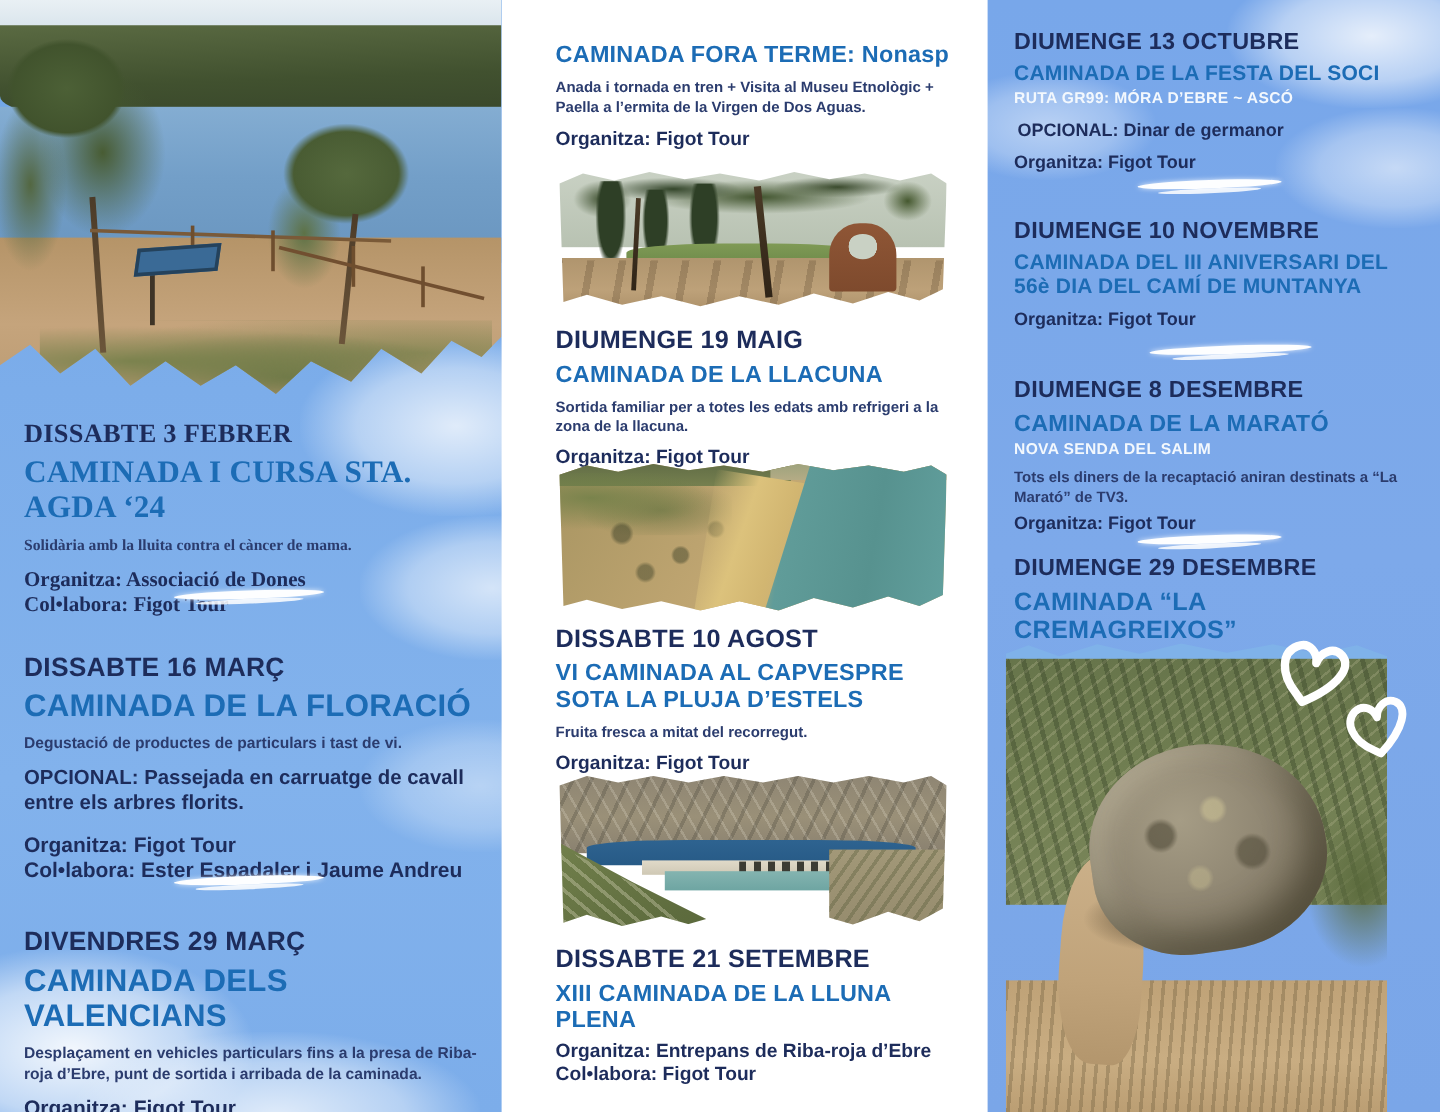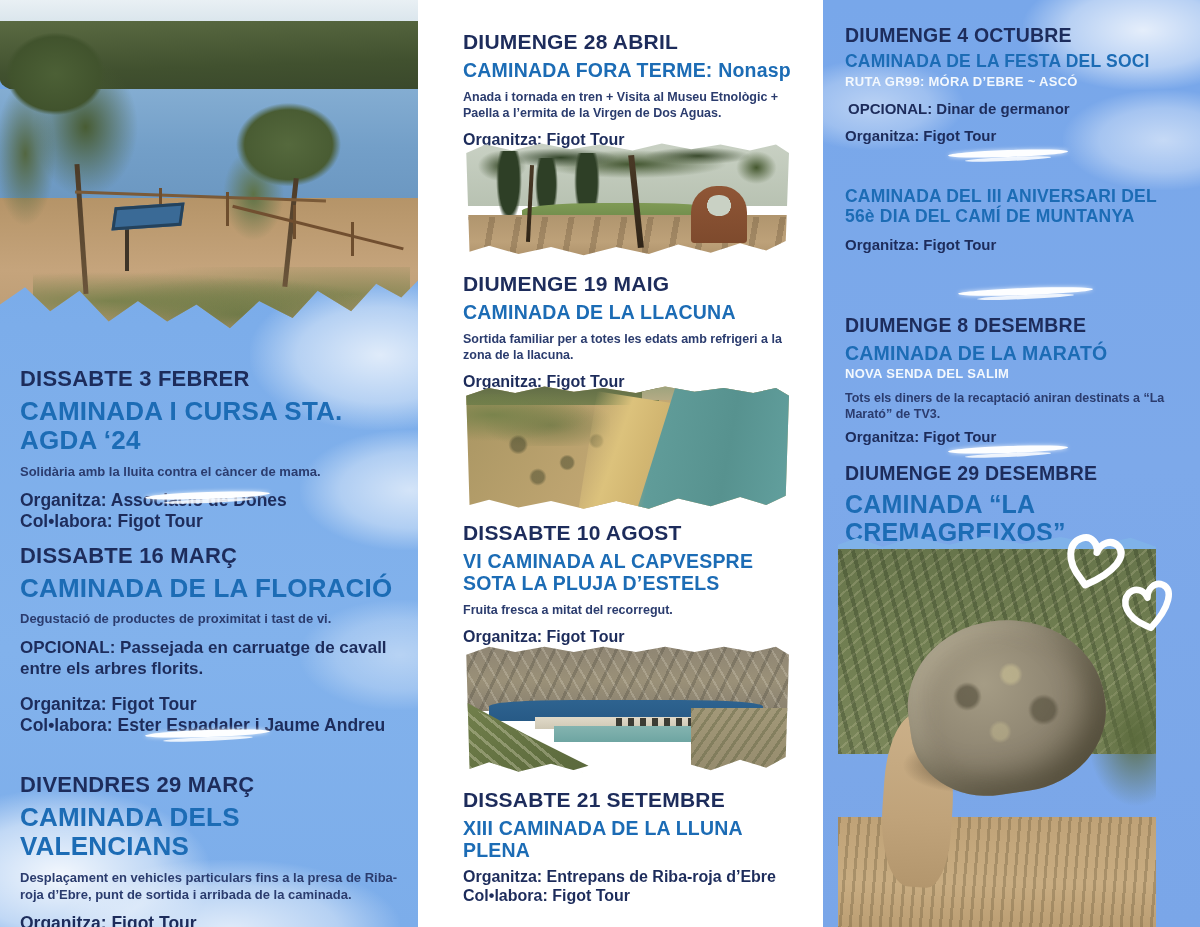--- a/index.html
+++ b/index.html
@@ -152,36 +152,36 @@
       <div class="pl-fence1"></div>
       <div class="pl-fence2"></div>
       <div class="pl-post" style="left:38%;top:55%;"></div>
       <div class="pl-post" style="left:54%;top:56%;"></div>
       <div class="pl-post" style="left:70%;top:60%;"></div>
       <div class="pl-post" style="left:84%;top:65%;"></div>
       <div class="pl-signleg"></div>
       <div class="pl-sign"></div>
     </div>
 
-    <div class="ev" style="left:20px;top:367px;width:385px;">
+    <div class="ev" style="left:20px;top:349px;width:385px;font-family:Liberation Serif, serif;">
       <div class="date">DISSABTE 3 FEBRER</div>
       <div class="title">CAMINADA I CURSA STA. AGDA ‘24</div>
       <div class="desc">Solidària amb la lluita contra el càncer de mama.</div>
       <div class="credits">
         <div>Organitza: Associació de Dones</div>
         <div>Col•labora: Figot Tour</div>
       </div>
     </div>
 
     <div class="swoosh" style="left:145px;top:492px;width:125px;"></div>
 
     <div class="ev" style="left:20px;top:544px;width:388px;">
       <div class="date">DISSABTE 16 MARÇ</div>
       <div class="title">CAMINADA DE LA FLORACIÓ</div>
-      <div class="desc">Degustació de productes de proximitat i tast de vi.</div>
+      <div class="desc">Degustació de productes de particulars i tast de vi.</div>
       <div class="optional">OPCIONAL: Passejada en carruatge de cavall entre els arbres florits.</div>
       <div class="credits" style="margin-top:14px;">
         <div>Organitza: Figot Tour</div>
         <div>Col•labora: Ester Espadaler i Jaume Andreu</div>
       </div>
     </div>
 
     <div class="swoosh" style="left:145px;top:730px;width:125px;"></div>
 
     <div class="ev" style="left:20px;top:773px;width:388px;">
@@ -190,21 +190,20 @@
       <div class="desc">Desplaçament en vehicles particulars fins a la presa de Riba-roja d’Ebre, punt de sortida i arribada de la caminada.</div>
       <div class="credits">
         <div>Organitza: Figot Tour</div>
       </div>
     </div>
   </div>
 
   <div class="M">
 
     <div class="ev" style="left:463px;top:30px;width:330px;">
-      <div class="date">DIUMENGE 28 ABRIL</div>
       <div class="title">CAMINADA FORA TERME: Nonasp</div>
       <div class="desc">Anada i tornada en tren + Visita al Museu Etnològic + Paella a l’ermita de la Virgen de Dos Aguas.</div>
       <div class="credits">
         <div>Organitza: Figot Tour</div>
       </div>
     </div>
 
     <div class="photo" style="left:463px;top:141px;width:326px;height:119px;
                 clip-path:polygon(1% 10%,7% 3%,15% 8%,24% 2%,33% 7%,42% 3%,52% 8%,61% 2%,70% 7%,79% 3%,88% 8%,96% 3%,100% 10%,99% 84%,93% 92%,85% 86%,76% 94%,66% 87%,57% 95%,47% 89%,37% 96%,27% 89%,17% 95%,8% 88%,2% 93%);">
       <div class="pm-haze" style="width:100%;"></div>
@@ -273,32 +272,33 @@
       </div>
     </div>
   </div>
 
   <div class="panel panel-right R">
     <div class="cloud" style="left:200px;top:-30px;width:240px;height:120px;opacity:.85;"></div>
     <div class="cloud" style="left:-40px;top:60px;width:180px;height:90px;opacity:.5;"></div>
     <div class="cloud" style="left:240px;top:90px;width:200px;height:100px;opacity:.6;"></div>
 
     <div class="ev" style="left:22px;top:25px;width:335px;">
-      <div class="date">DIUMENGE 4 OCTUBRE</div>
+      <div class="date">DIUMENGE 13 OCTUBRE</div>
       <div class="title">CAMINADA DE LA FESTA DEL SOCI</div>
       <div class="subtitle">RUTA GR99: MÓRA D’EBRE ~ ASCÓ</div>
       <div class="optional" style="margin-left:3px;">OPCIONAL: Dinar de germanor</div>
       <div class="credits">
         <div>Organitza: Figot Tour</div>
       </div>
     </div>
 
     <div class="swoosh" style="left:125px;top:150px;width:120px;"></div>
 
     <div class="ev" style="left:22px;top:182px;width:340px;">
+      <div class="date">DIUMENGE 10 NOVEMBRE</div>
       <div class="title">CAMINADA DEL III ANIVERSARI DEL 56è DIA DEL CAMÍ DE MUNTANYA</div>
       <div class="credits">
         <div>Organitza: Figot Tour</div>
       </div>
     </div>
 
     <div class="swoosh" style="left:135px;top:288px;width:135px;"></div>
 
     <div class="ev" style="left:22px;top:315px;width:340px;">
       <div class="date">DIUMENGE 8 DESEMBRE</div>
@@ -307,21 +307,21 @@
       <div class="desc">Tots els diners de la recaptació aniran destinats a “La Marató” de TV3.</div>
       <div class="credits" style="margin-top:6px;">
         <div>Organitza: Figot Tour</div>
       </div>
     </div>
 
     <div class="swoosh" style="left:125px;top:446px;width:120px;"></div>
 
     <div class="ev" style="left:22px;top:463px;width:340px;">
       <div class="date">DIUMENGE 29 DESEMBRE</div>
-      <div class="title" style="font-size:25px;">CAMINADA “LA CREMAGREIXOS”</div>
+      <div class="title" style="font-size:21px;">CAMINADA “LA CREMAGREIXOS”</div>
       <div class="credits" style="margin-left:5px;">
         <div>Organitza: Figot Tour</div>
       </div>
     </div>
 
     <div class="photo" style="left:15px;top:533px;width:318px;height:394px;
                 clip-path:polygon(0 3%,6% 1.2%,14% 3.5%,24% 1%,35% 3%,46% .8%,58% 2.8%,70% 1%,82% 3%,92% 1.2%,100% 3.5%,100% 100%,0 100%);">
       <div class="pb-sky"></div>
       <div class="pb-hill"></div>
       <div class="pb-hilltex"></div>

